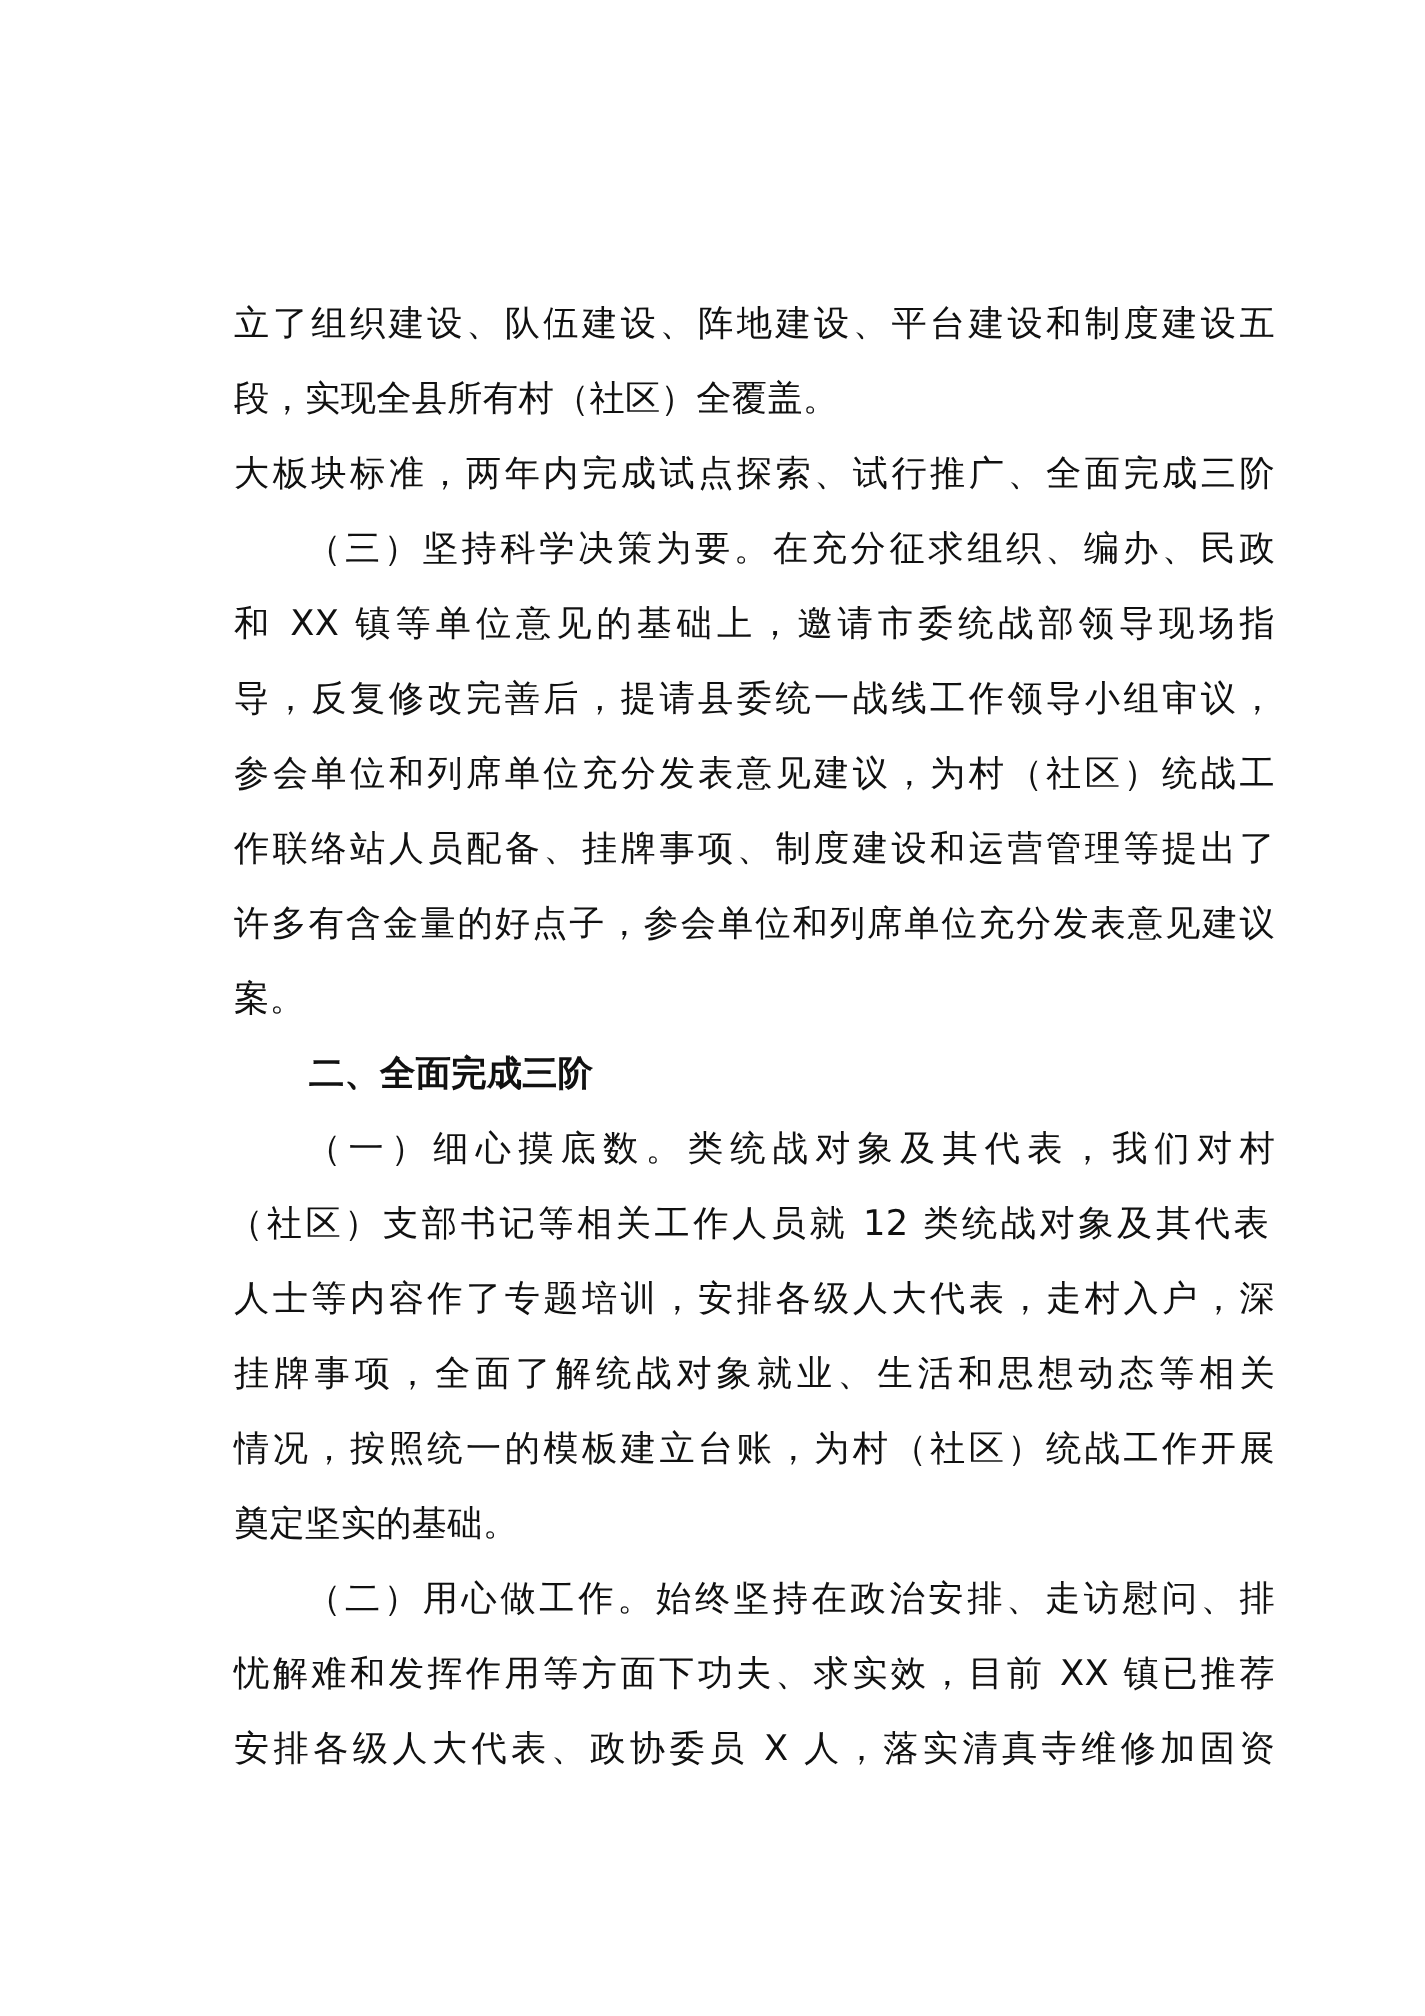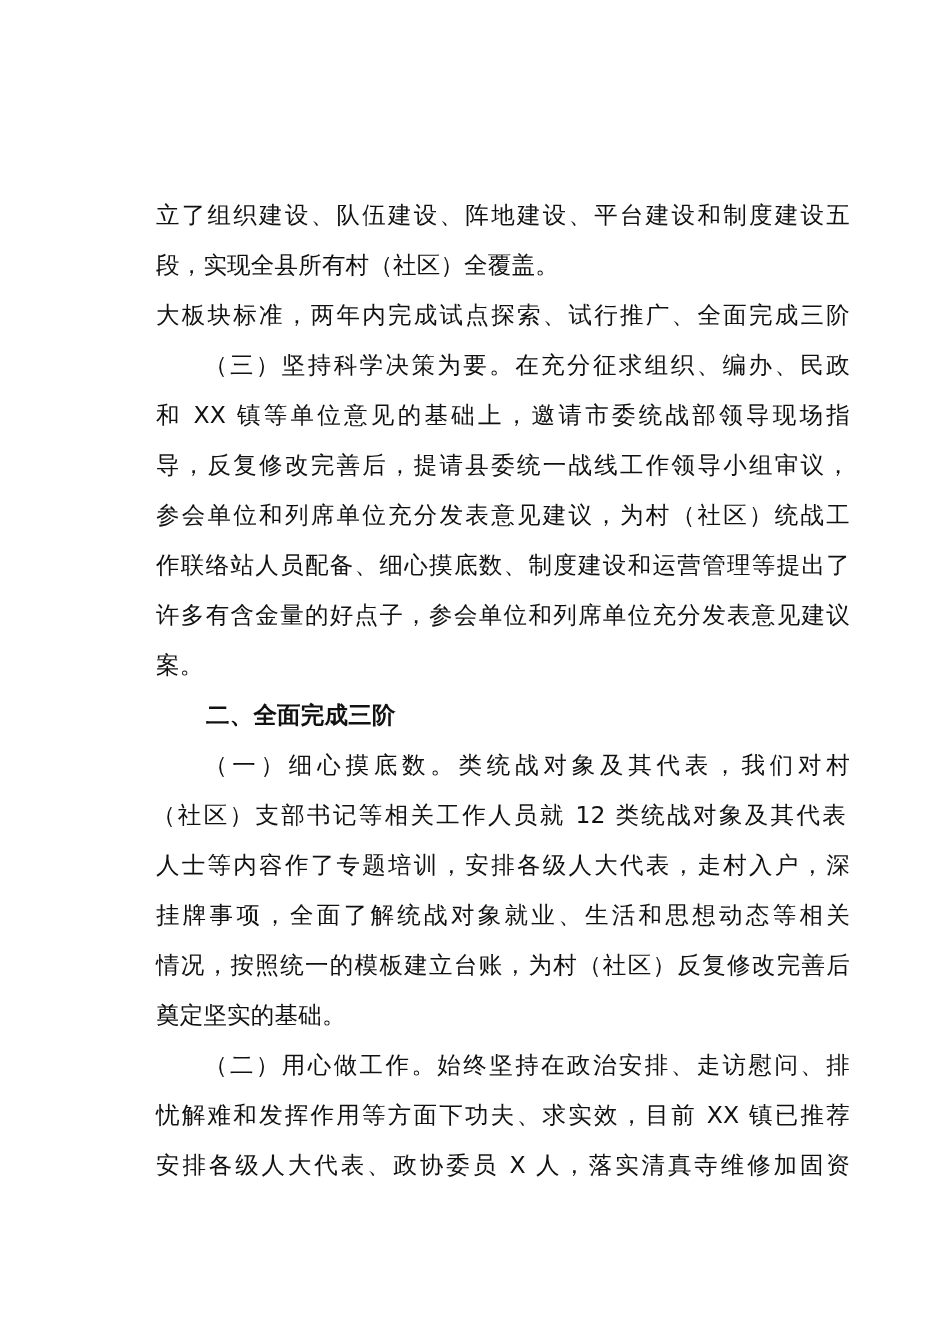--- a/index.html
+++ b/index.html
@@ -51,33 +51,33 @@
     <div class="line justify">立了组织建设、队伍建设、阵地建设、平台建设和制度建设五</div>
     <div class="line">段，实现全县所有村（社区）全覆盖。</div>
     <div class="line justify">大板块标准，两年内完成试点探索、试行推广、全面完成三阶</div>
   </div>
 
   <div>
     <div class="line justify indent">（三）坚持科学决策为要。在充分征求组织、编办、民政</div>
     <div class="line justify">和 XX 镇等单位意见的基础上，邀请市委统战部领导现场指</div>
     <div class="line justify">导，反复修改完善后，提请县委统一战线工作领导小组审议，</div>
     <div class="line justify">参会单位和列席单位充分发表意见建议，为村（社区）统战工</div>
-    <div class="line justify">作联络站人员配备、细心摸底数、制度建设和运营管理等提出了</div>
+    <div class="line justify">作联络站人员配备、挂牌事项、制度建设和运营管理等提出了</div>
     <div class="line justify">许多有含金量的好点子，参会单位和列席单位充分发表意见建议</div>
     <div class="line">案。</div>
   </div>
 
   <div class="line heading">二、全面完成三阶</div>
 
   <div>
     <div class="line justify indent">（一）细心摸底数。类统战对象及其代表，我们对村</div>
     <div class="line justify neg-indent">（社区）支部书记等相关工作人员就 12 类统战对象及其代表</div>
     <div class="line justify">人士等内容作了专题培训，安排各级人大代表，走村入户，深</div>
     <div class="line justify">挂牌事项，全面了解统战对象就业、生活和思想动态等相关</div>
-    <div class="line justify">情况，按照统一的模板建立台账，为村（社区）反复修改完善后</div>
+    <div class="line justify">情况，按照统一的模板建立台账，为村（社区）统战工作开展</div>
     <div class="line">奠定坚实的基础。</div>
   </div>
 
   <div>
     <div class="line justify indent">（二）用心做工作。始终坚持在政治安排、走访慰问、排</div>
     <div class="line justify">忧解难和发挥作用等方面下功夫、求实效，目前 XX 镇已推荐</div>
     <div class="line justify">安排各级人大代表、政协委员 X 人，落实清真寺维修加固资</div>
   </div>
 
 </div>

